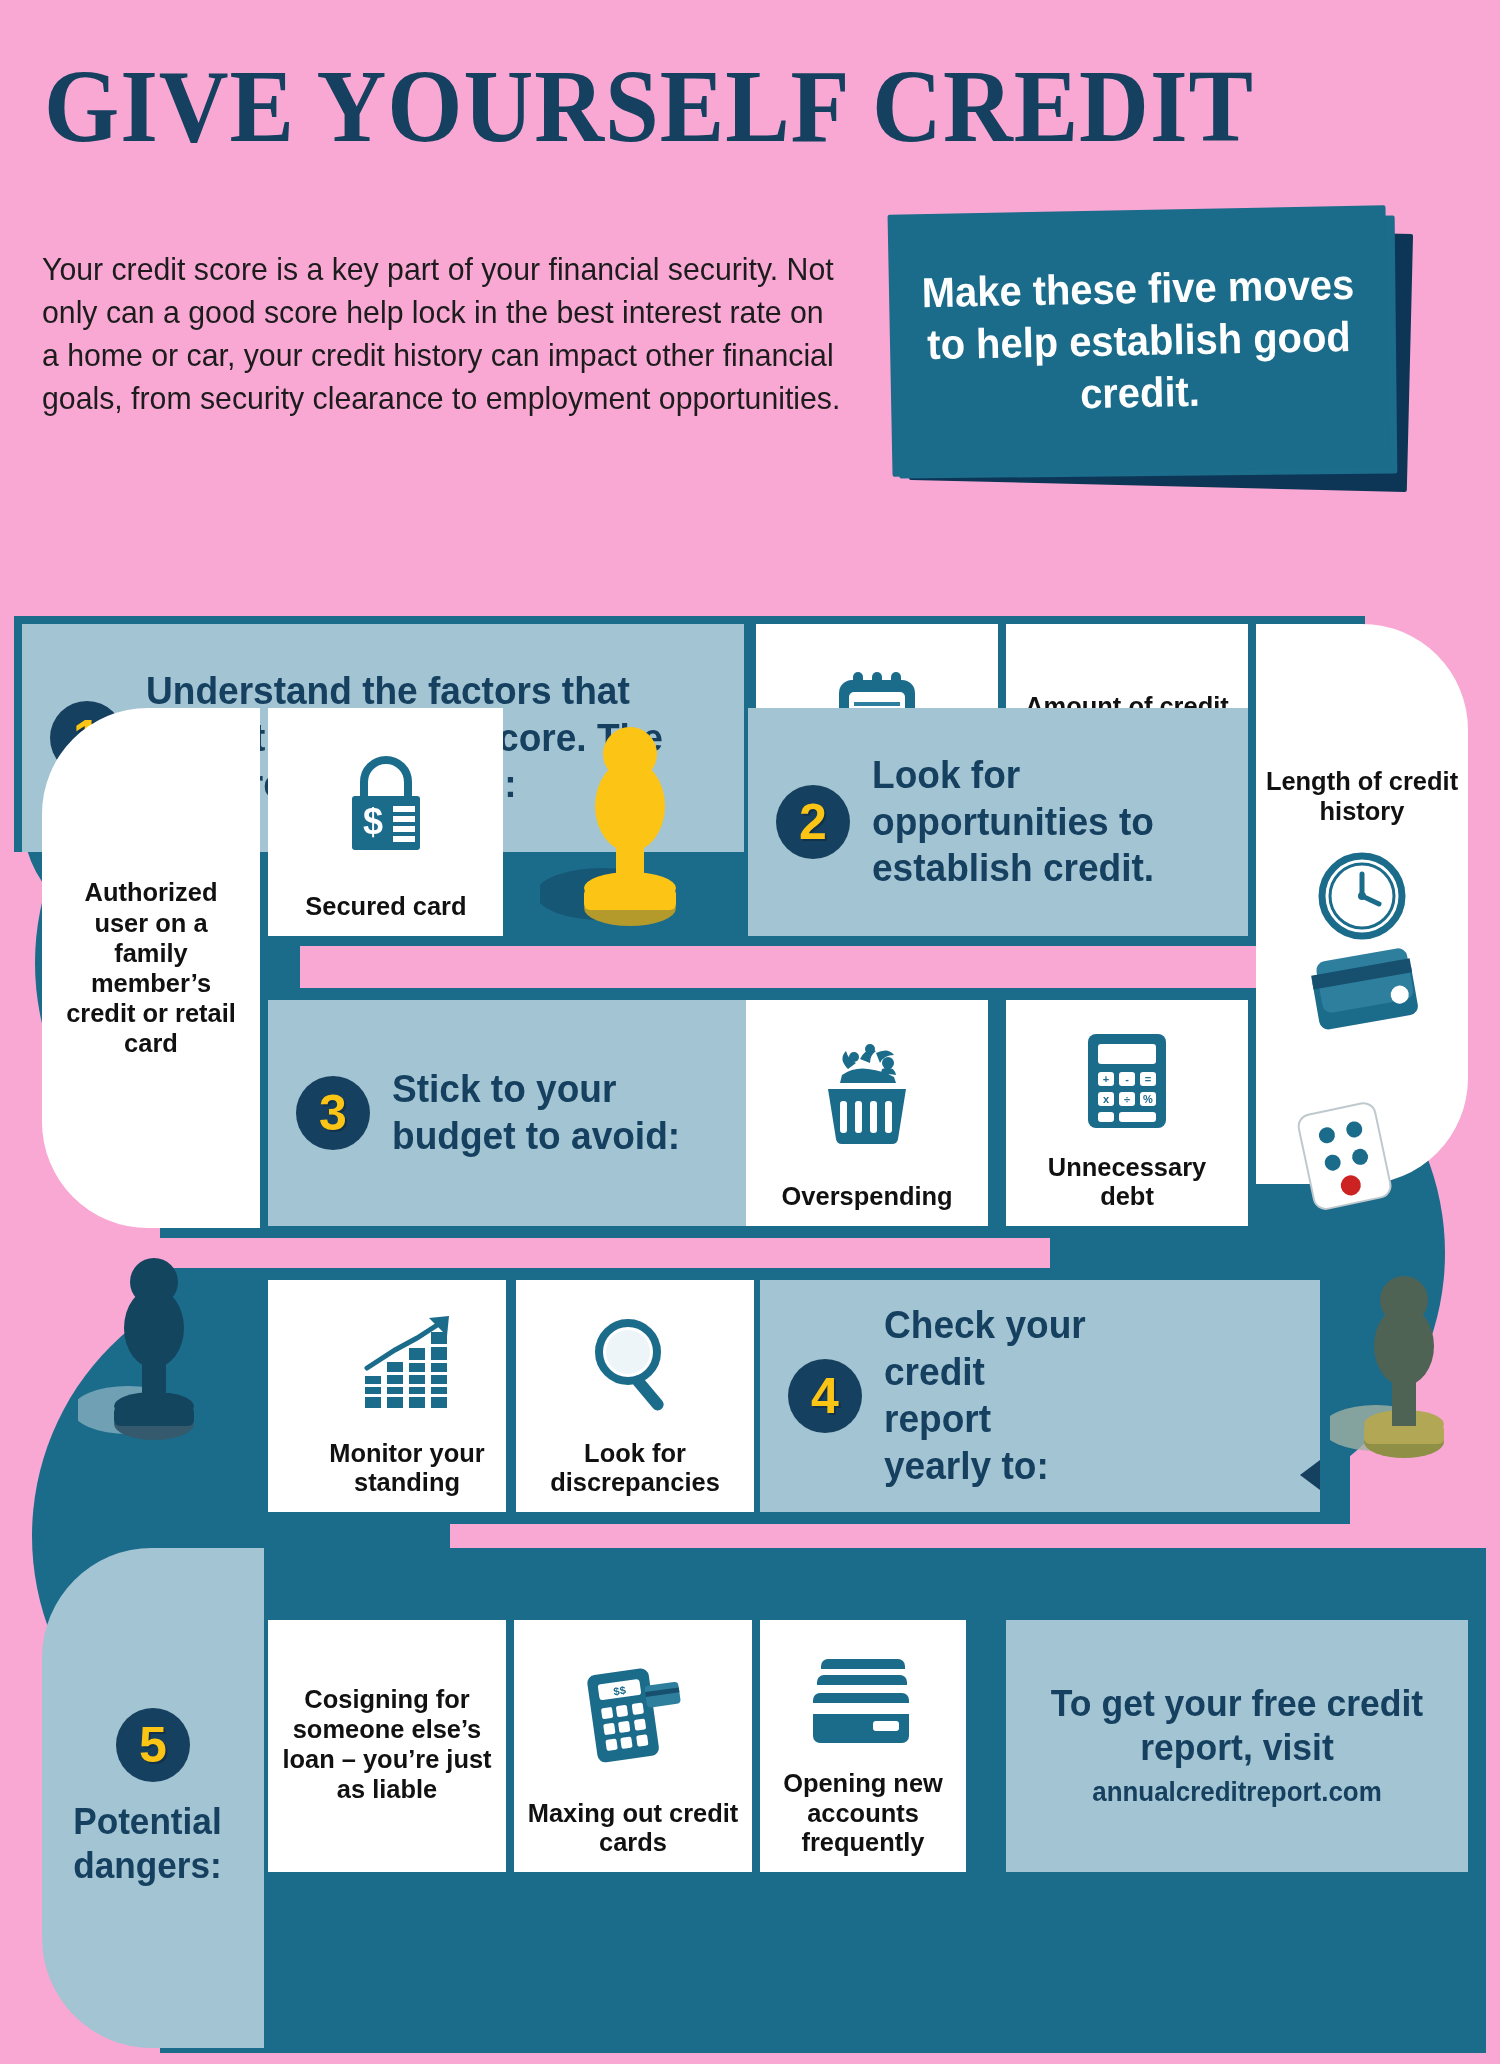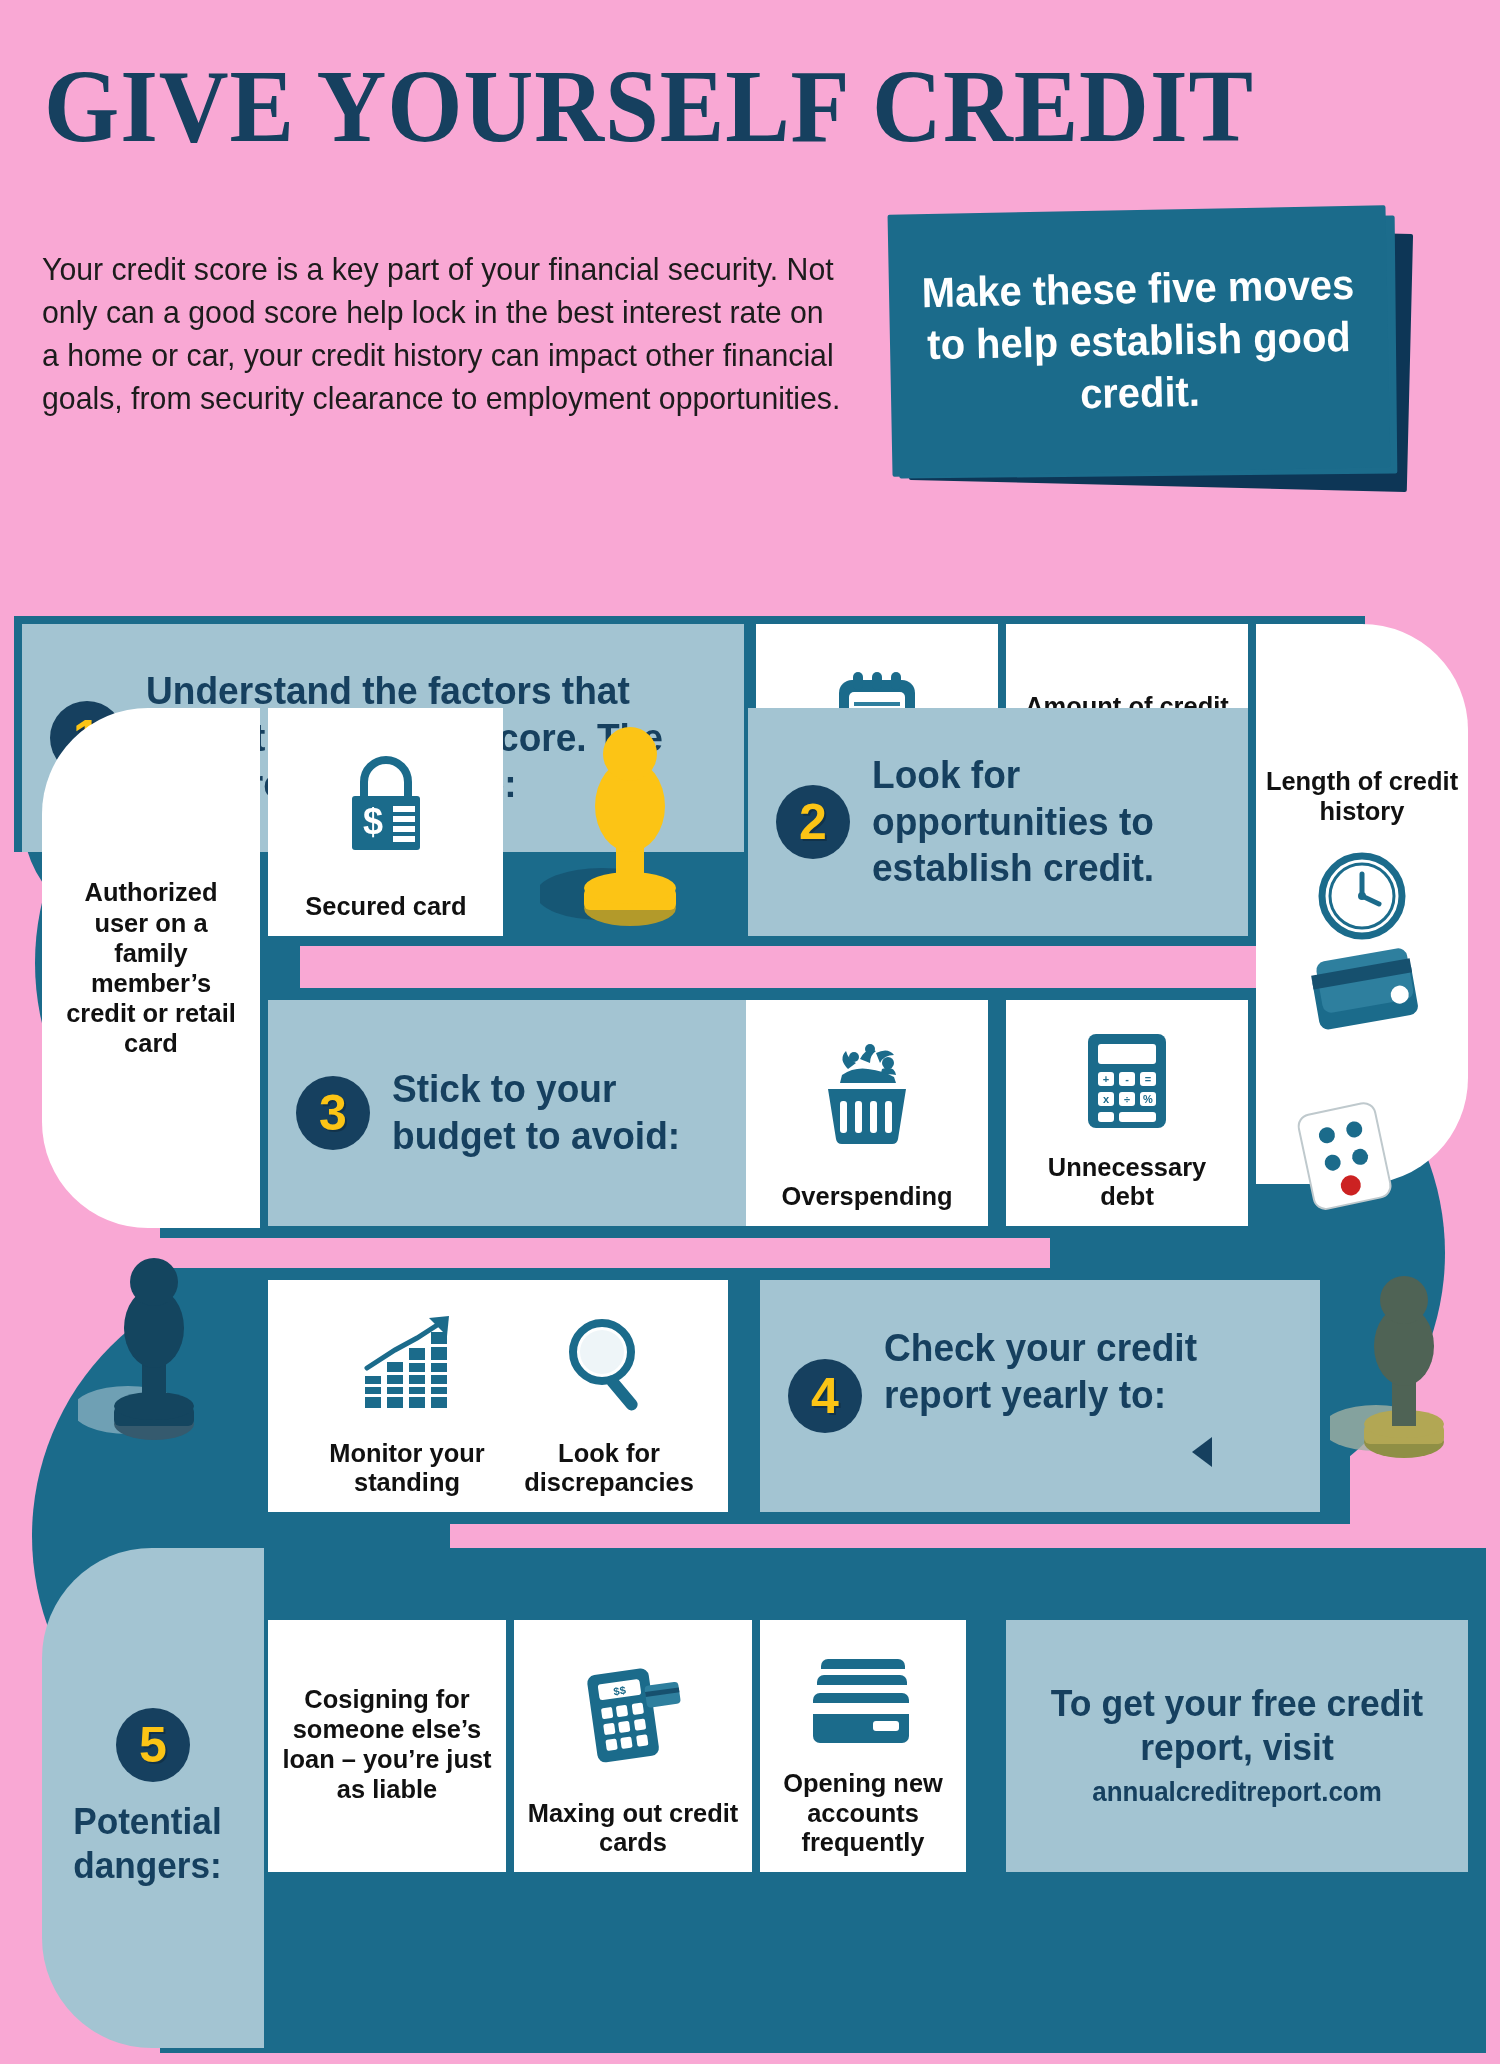--- a/index.html
+++ b/index.html
@@ -426,34 +426,34 @@
               <rect x="76" y="70" width="16" height="3"></rect>
               <rect x="76" y="80" width="16" height="3"></rect>
           </g>
           <path d="M 12 54 L 40 36 L 62 24 L 90 6" stroke="#1b6b8b" stroke-width="5" fill="none" stroke-linecap="round"></path>
           <path d="M 74 4 L 94 2 L 92 22 Z" fill="#1b6b8b"></path>
         </svg>
       </div>
       <div class="icard-label">Monitor your standing</div>
     </div>
 
-    <div class="panel panel-white icard" style="left:490px; top:672px; width:238px; height:232px;">
+    <div class="panel panel-white icard" style="left:516px; top:672px; width:238px; height:232px;">
       <div class="icard-icon">
         <svg width="102" height="100" viewBox="0 0 102 100">
           <circle cx="44" cy="38" r="29" fill="none" stroke="#1b6b8b" stroke-width="8"></circle>
           <circle cx="44" cy="38" r="22" fill="#eef5f8"></circle>
           <rect x="58" y="58" width="12" height="42" rx="6" transform="rotate(-40 64 79)" fill="#1b6b8b"></rect>
         </svg>
       </div>
       <div class="icard-label">Look for discrepancies</div>
     </div>
 
     <div class="panel panel-light" style="left:760px; top:672px; width:560px; height:232px; padding-left:28px; gap:22px;">
       <div class="badge">4</div>
-      <div style="display:flex; flex-direction:column; align-items:center;">
+      <div style="display:flex; align-items:flex-end;">
         <div class="step-text">Check your credit report yearly to:</div>
         <div class="arrow-left" style="margin-top:18px; margin-left:200px;"></div>
       </div>
     </div>
 
     <div class="pawn" style="left:78px; top:640px; width:150px; height:200px;">
       <svg width="150" height="200" viewBox="0 0 150 200">
         <ellipse cx="50" cy="162" rx="56" ry="24" fill="#7ea9bb" opacity="0.85"></ellipse>
         <ellipse cx="76" cy="176" rx="40" ry="16" fill="#355a6e"></ellipse>
         <rect x="36" y="158" width="80" height="20" rx="6" fill="#14455f"></rect>

